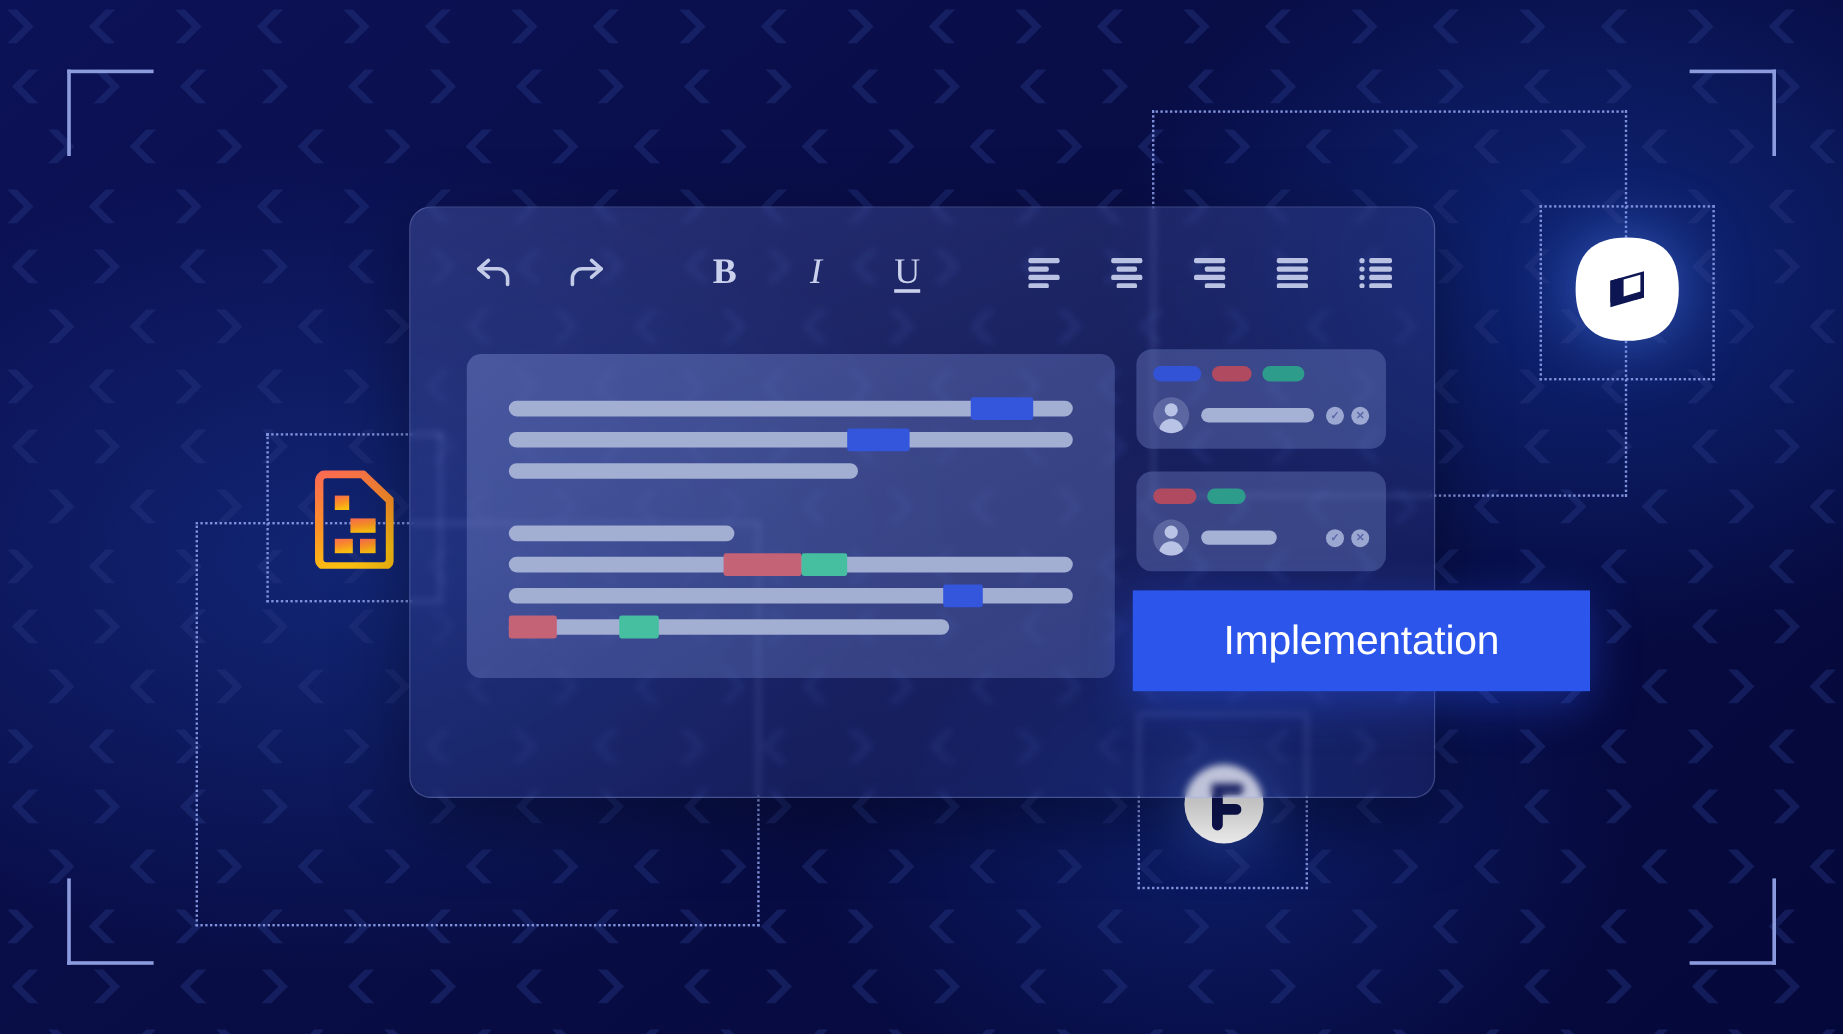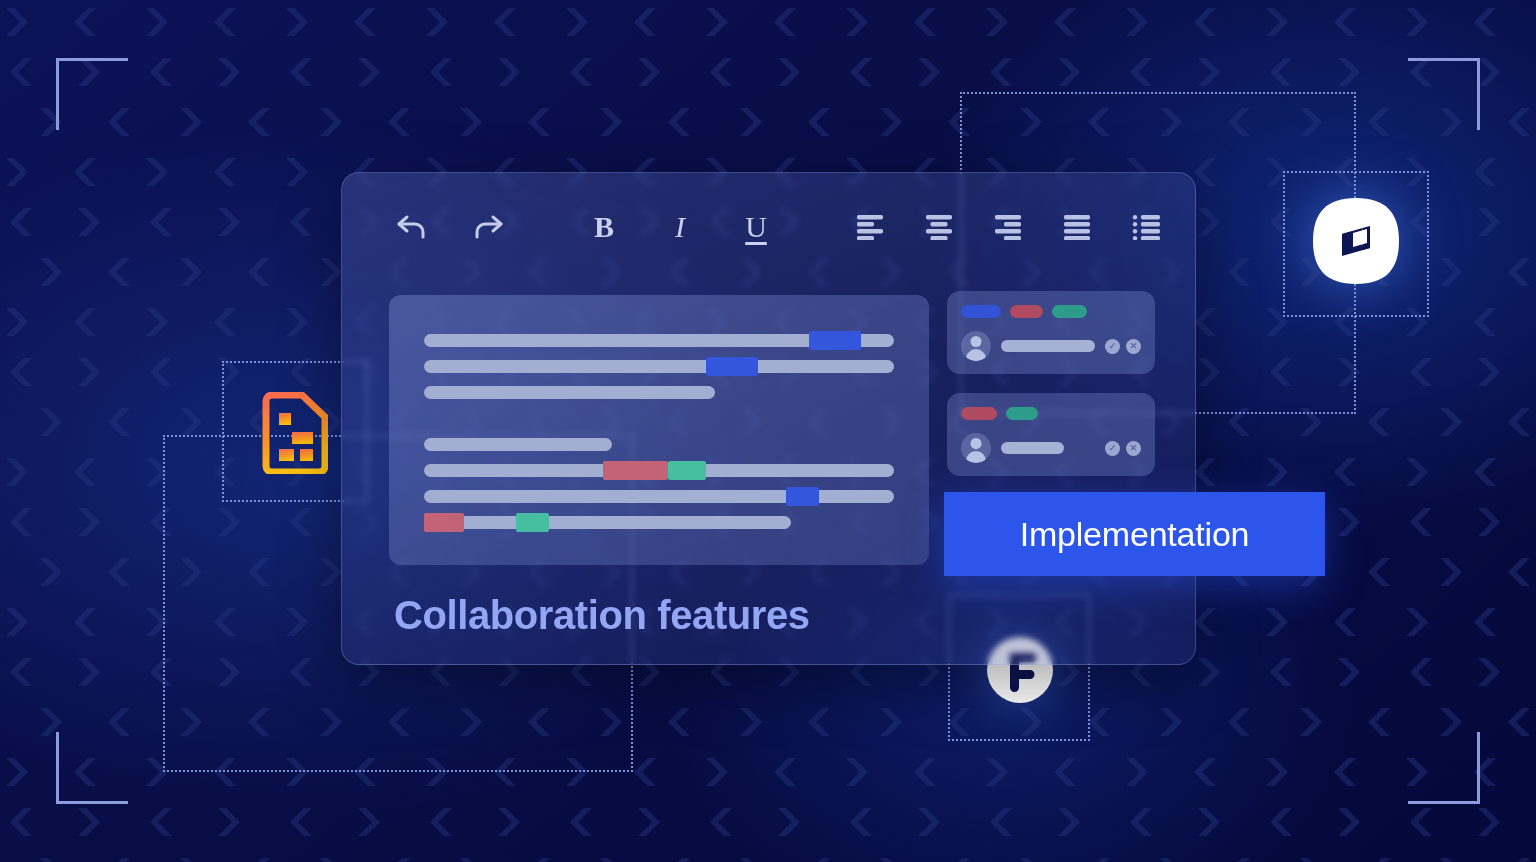--- a/index.html
+++ b/index.html
@@ -367,20 +367,19 @@
             <div class="avatar"></div>
             <div class="card-text" style="width: 63px;"></div>
             <div class="card-actions">
               <span class="act">✓</span>
               <span class="act">✕</span>
             </div>
           </div>
         </div>
       </div>
 
-    <div class="editor-heading">Collaboration features</div>
   </div>
 
   <div id="impl">
     <span>Implementation</span>
   </div>
 
 </div>
 
 </body></html>

